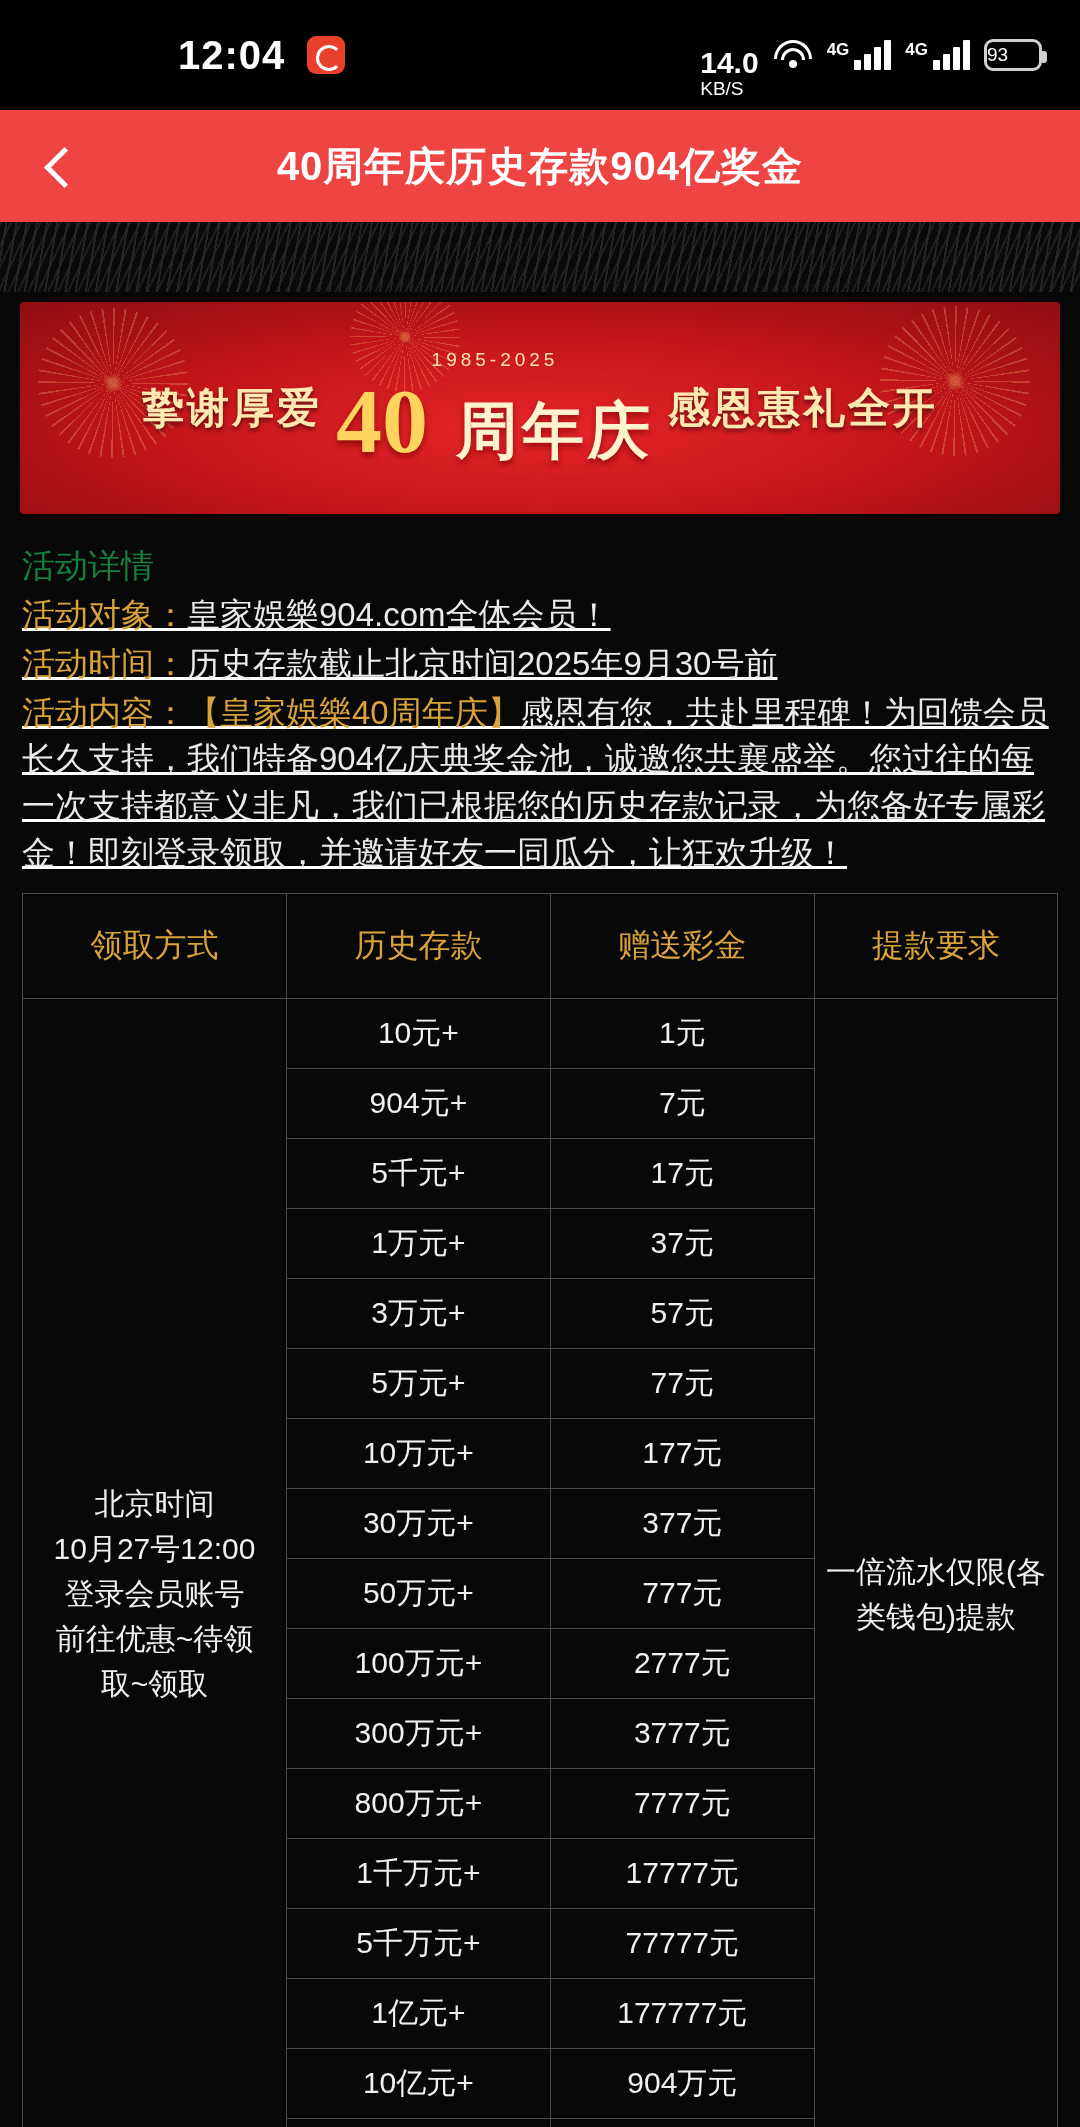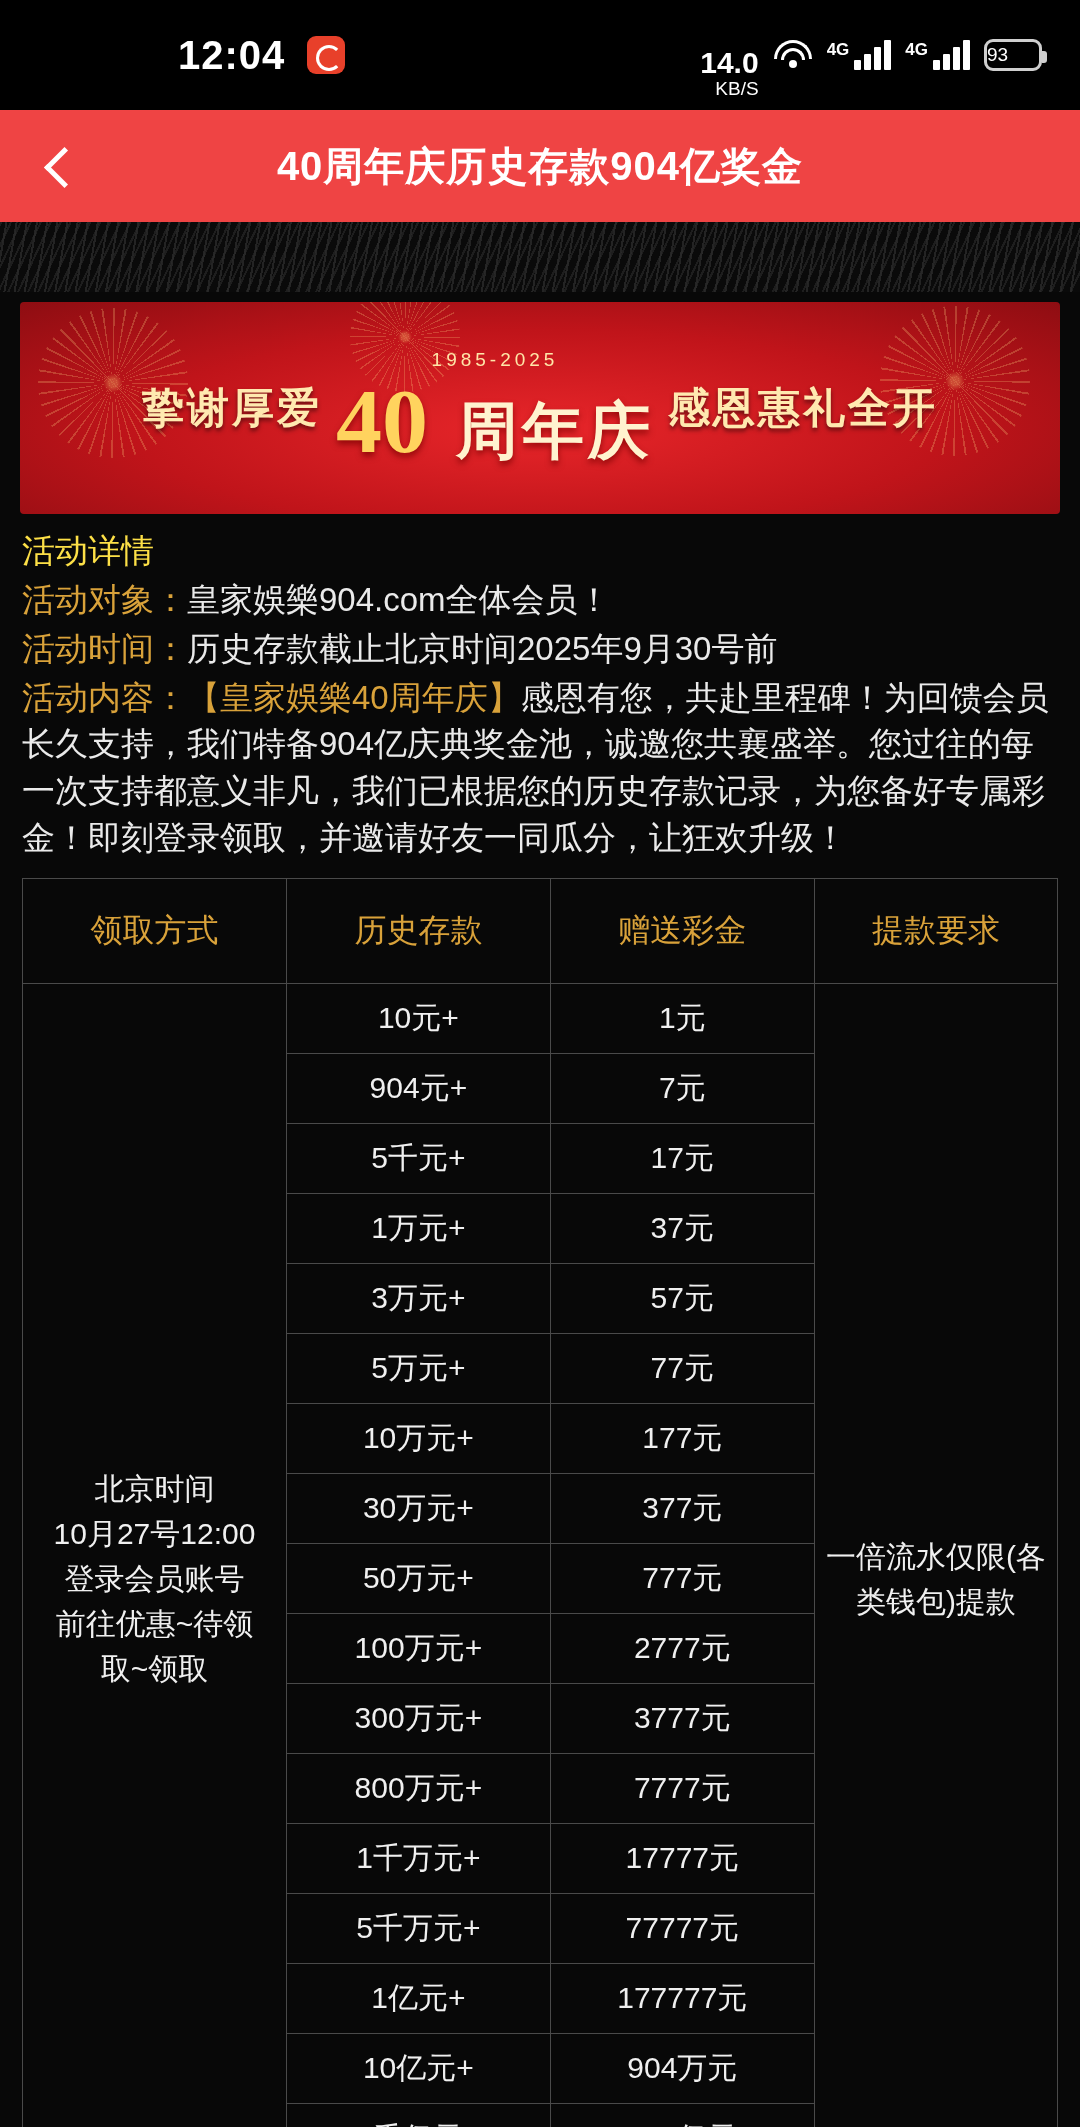--- a/index.html
+++ b/index.html
@@ -48,21 +48,21 @@
     border: 3px solid #fff;
     border-right-color: transparent;
   }
   .status-right {
     margin-left: auto;
     display: flex;
     align-items: center;
     gap: 14px;
   }
   .net-speed {
-    text-align: right;
+    text-align: left;
     line-height: 1.05;
     margin-top: 36px;
   }
   .net-speed .n { font-size: 30px; font-weight: bold; }
   .net-speed .u { font-size: 19px; }
   .wifi {
     width: 40px; height: 30px;
     position: relative;
   }
   .wifi span {
@@ -224,22 +224,22 @@
     margin-left: 18px;
   }
   .b-stack { display: flex; align-items: baseline; gap: 10px; }
 
   
   .details {
     padding: 14px 22px 0 22px;
     font-size: 33px;
     line-height: 1.42;
   }
-  .d-head { color: #fde047; margin-bottom: 2px; }
-  .d-row { margin-bottom: 2px; }
+  .d-head { color: #15803d; margin-bottom: 2px; margin-top: 15px; }
+  .d-row { margin-bottom: 2px; text-decoration: underline; }
   .d-label { color: #d9a23a; }
   .d-body { color: #eaeaea; }
   .d-em { color: #d9a23a; }
   .d-para { color: #eaeaea; }
 
   
   .table-wrap { padding: 14px 22px 0 22px; }
   table {
     width: 100%;
     border-collapse: collapse;

